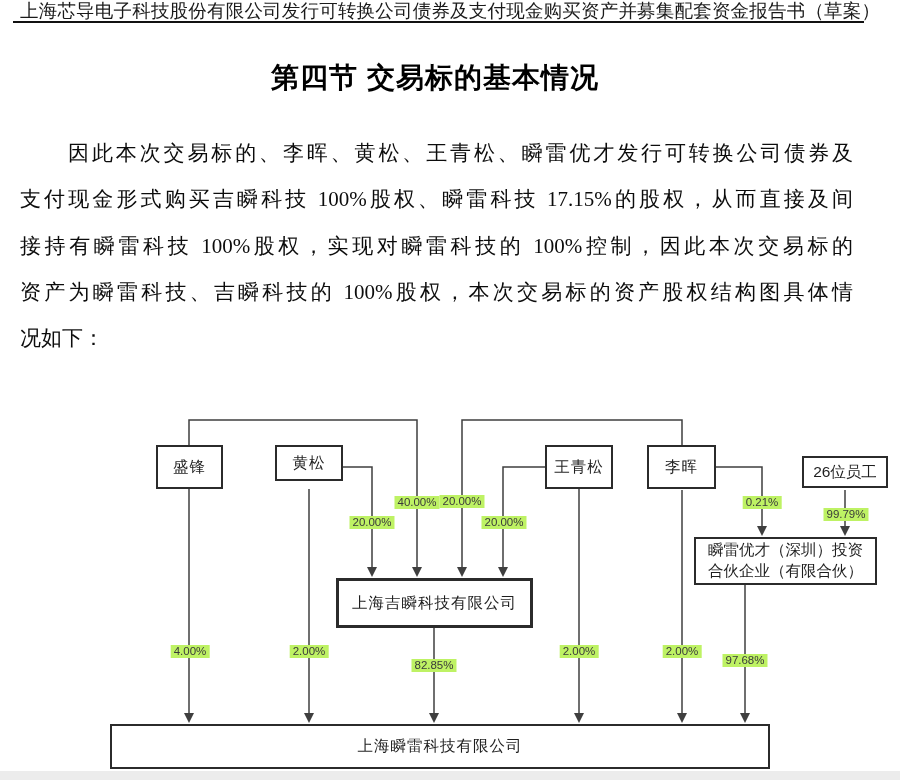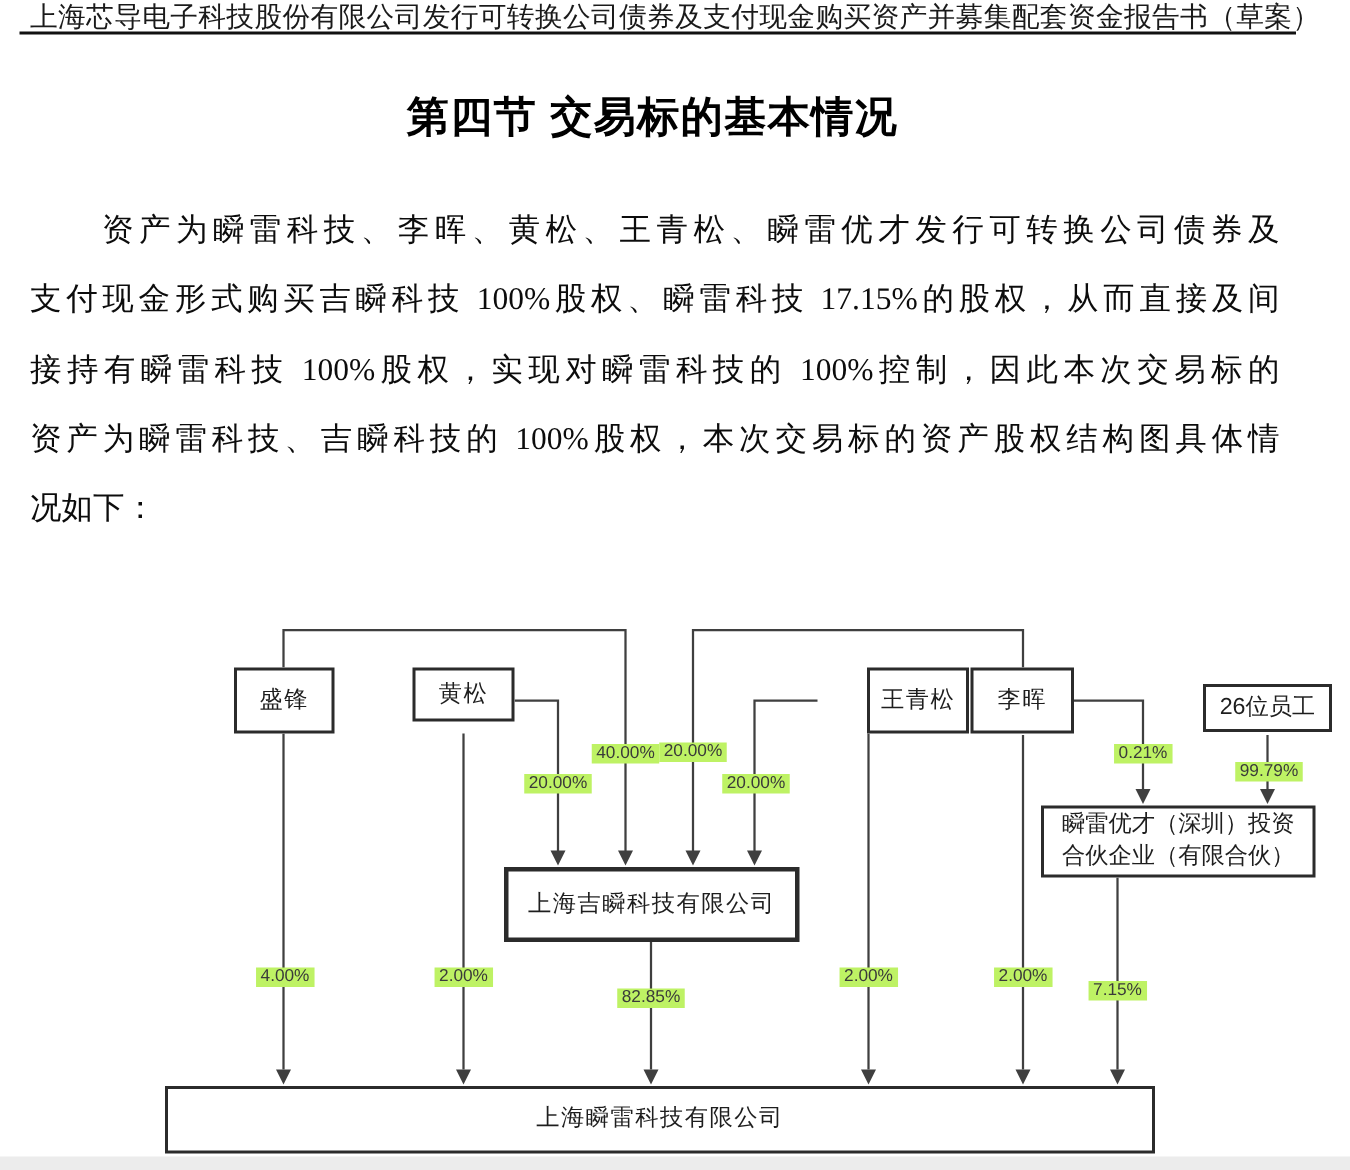--- a/index.html
+++ b/index.html
@@ -42,21 +42,21 @@
 <body>
 
 <div class="page">
 
   <div class="hdr-text">上海芯导电子科技股份有限公司发行可转换公司债券及支付现金购买资产并募集配套资金报告书（草案）</div>
   <div class="hdr-rule"></div>
 
   <h1 class="title">第四节 交易标的基本情况</h1>
 
   <div class="para">
-    <div class="ln first">资产为瞬雷科技、李晖、黄松、王青松、瞬雷优才发行可转换公司债券及</div>
+    <div class="ln first">因此本次交易标的、李晖、黄松、王青松、瞬雷优才发行可转换公司债券及</div>
     <div class="ln">支付现金形式购买吉瞬科技 100%股权、瞬雷科技 17.15%的股权，从而直接及间</div>
     <div class="ln">接持有瞬雷科技 100%股权，实现对瞬雷科技的 100%控制，因此本次交易标的</div>
     <div class="ln">资产为瞬雷科技、吉瞬科技的 100%股权，本次交易标的资产股权结构图具体情</div>
     <div class="ln last">况如下：</div>
   </div>
 
   <div class="diagram">
     <svg width="900" height="780" viewBox="0 0 900 780">
       <g stroke="#3f3f3f" stroke-width="1.5" fill="none">
 
@@ -94,21 +94,21 @@
         <polygon points="740,713 750,713 745,723"></polygon>
       </g>
     </svg>
 
     <div class="node" style="left:156px;top:445px;width:67px;height:44px;">
       <span>盛锋</span>
     </div>
     <div class="node" style="left:275px;top:445px;width:68px;height:36px;">
       <span>黄松</span>
     </div>
-    <div class="node" style="left:545px;top:445px;width:68px;height:44px;margin-left:33px;">
+    <div class="node" style="left:545px;top:445px;width:68px;height:44px;">
       <span>王青松</span>
     </div>
     <div class="node" style="left:647px;top:445px;width:69px;height:44px;">
       <span>李晖</span>
     </div>
     <div class="node" style="left:802px;top:456px;width:86px;height:32px;letter-spacing:0;">
       <span>26位员工</span>
     </div>
 
     <div class="node big" style="left:694px;top:537px;width:183px;height:48px;border-width:2.5px;letter-spacing:0;">
@@ -130,17 +130,17 @@
     <div class="pct" style="left:462px;top:495px;">20.00%</div>
     <div class="pct" style="left:372px;top:516px;">20.00%</div>
     <div class="pct" style="left:504px;top:516px;">20.00%</div>
     <div class="pct" style="left:762px;top:496px;">0.21%</div>
     <div class="pct" style="left:846px;top:508px;">99.79%</div>
     <div class="pct" style="left:190px;top:645px;">4.00%</div>
     <div class="pct" style="left:309px;top:645px;">2.00%</div>
     <div class="pct" style="left:434px;top:659px;">82.85%</div>
     <div class="pct" style="left:579px;top:645px;">2.00%</div>
     <div class="pct" style="left:682px;top:645px;">2.00%</div>
-    <div class="pct" style="left:745px;top:654px;">7.15%</div>
+    <div class="pct" style="left:745px;top:654px;">97.68%</div>
   </div>
 
   <div class="bottom-strip"></div>
 </div>
 
 </body></html>

